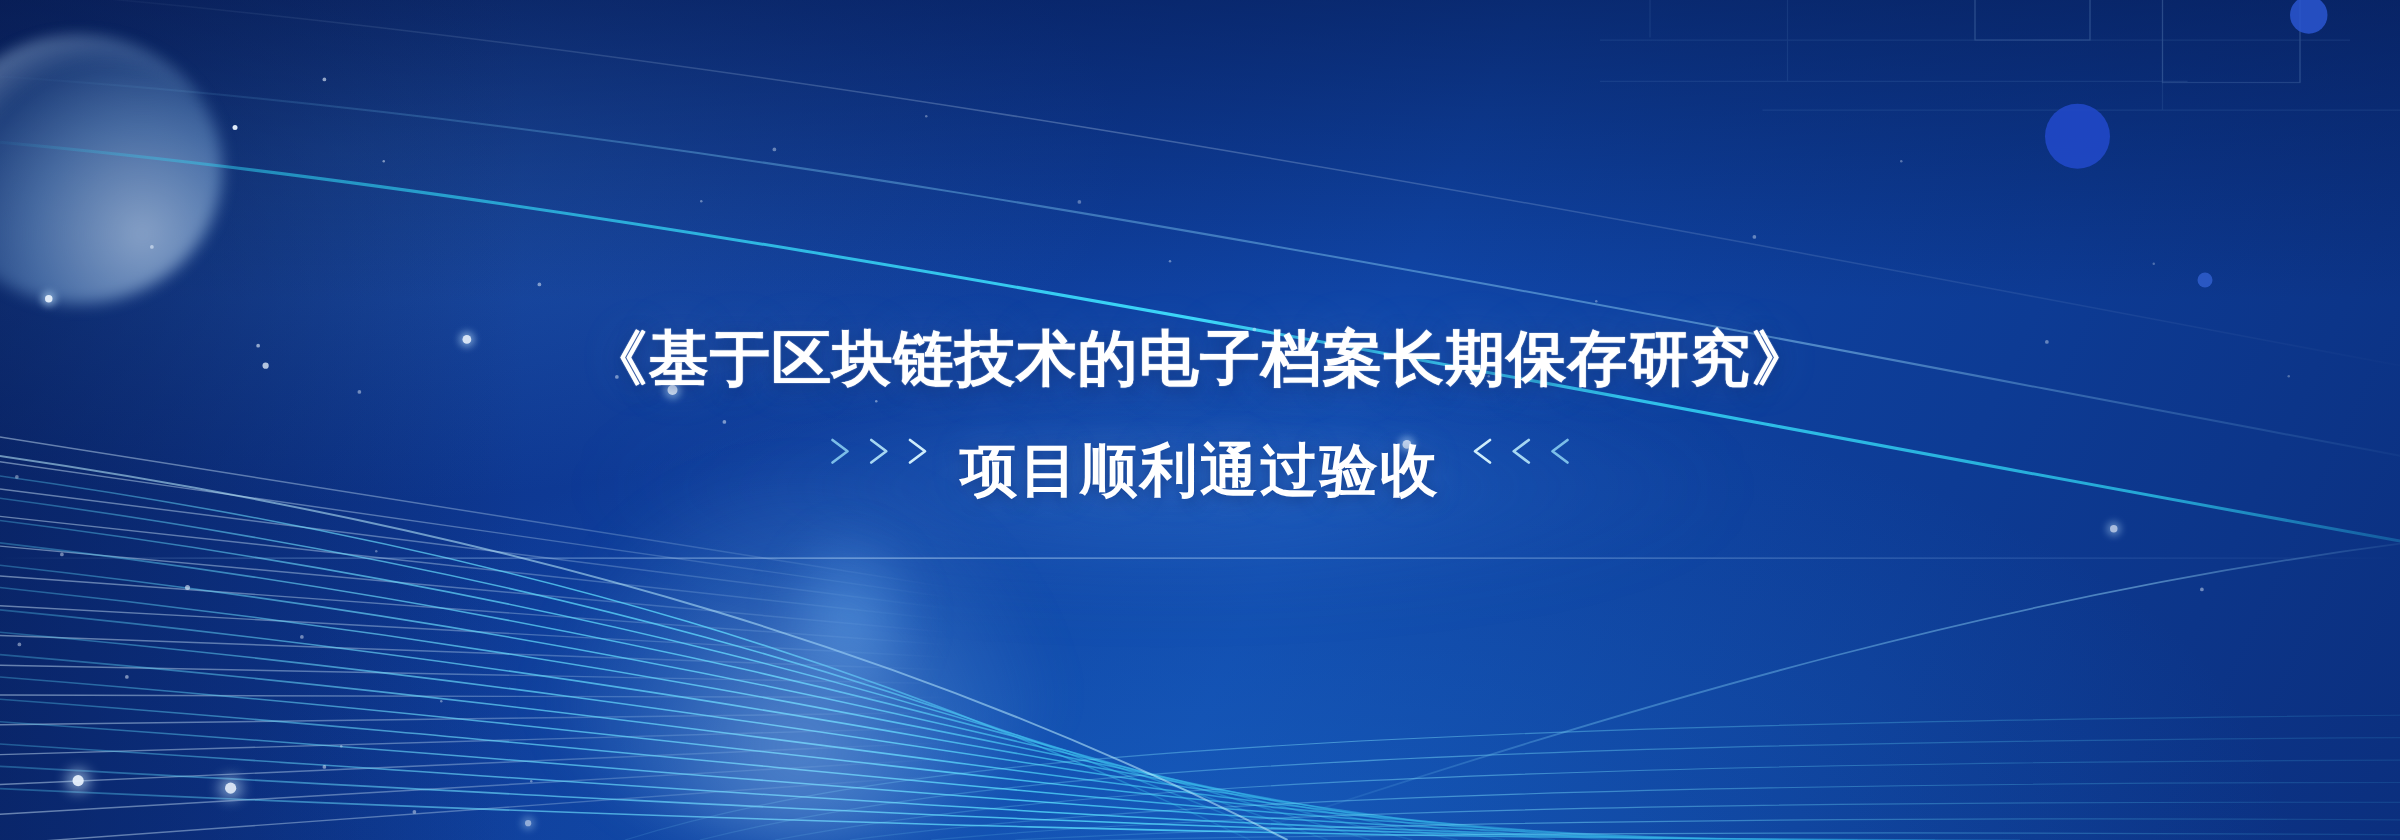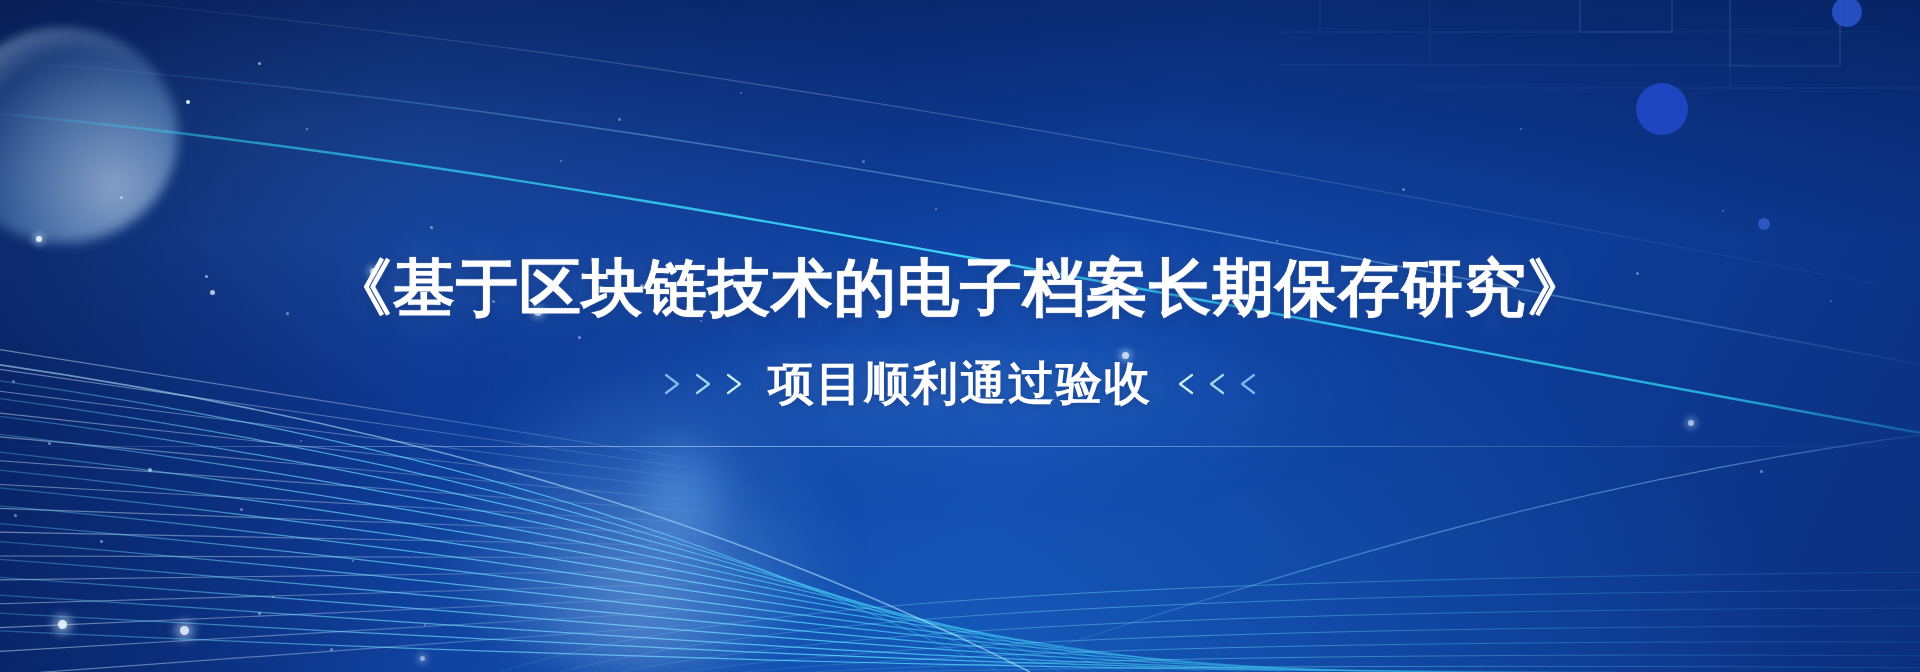--- a/index.html
+++ b/index.html
@@ -127,35 +127,35 @@
         rgba(255,255,255,0.60) 100%);
     -webkit-background-clip:text;
     background-clip:text;
     color:transparent;
     -webkit-text-fill-color:transparent;
     filter:drop-shadow(0 2px 8px rgba(10,40,110,.45));
     white-space:nowrap;
   }
 
   .line2{
-    font-size:62px;
+    font-size:48px;
     font-weight:700;
     letter-spacing:1px;
     line-height:1;
     color:#ffffff;
     white-space:nowrap;
     text-shadow:
        0 0 1px rgba(255,255,255,.9),
        0 3px 14px rgba(8,34,100,.55),
        0 0 34px rgba(130,190,255,.30);
     margin-bottom:34px;
   }
 
   .line3{
-    display:flex; align-items:center; gap:22px;
+    display:flex; align-items:flex-start; gap:22px;
     white-space:nowrap;
   }
   .line3-text{
     font-size:46px;
     font-weight:700;
     letter-spacing:2px;
     color:#ffffff;
     text-shadow:0 2px 11px rgba(8,34,100,.5), 0 0 26px rgba(130,190,255,.25);
   }
   .chev{

